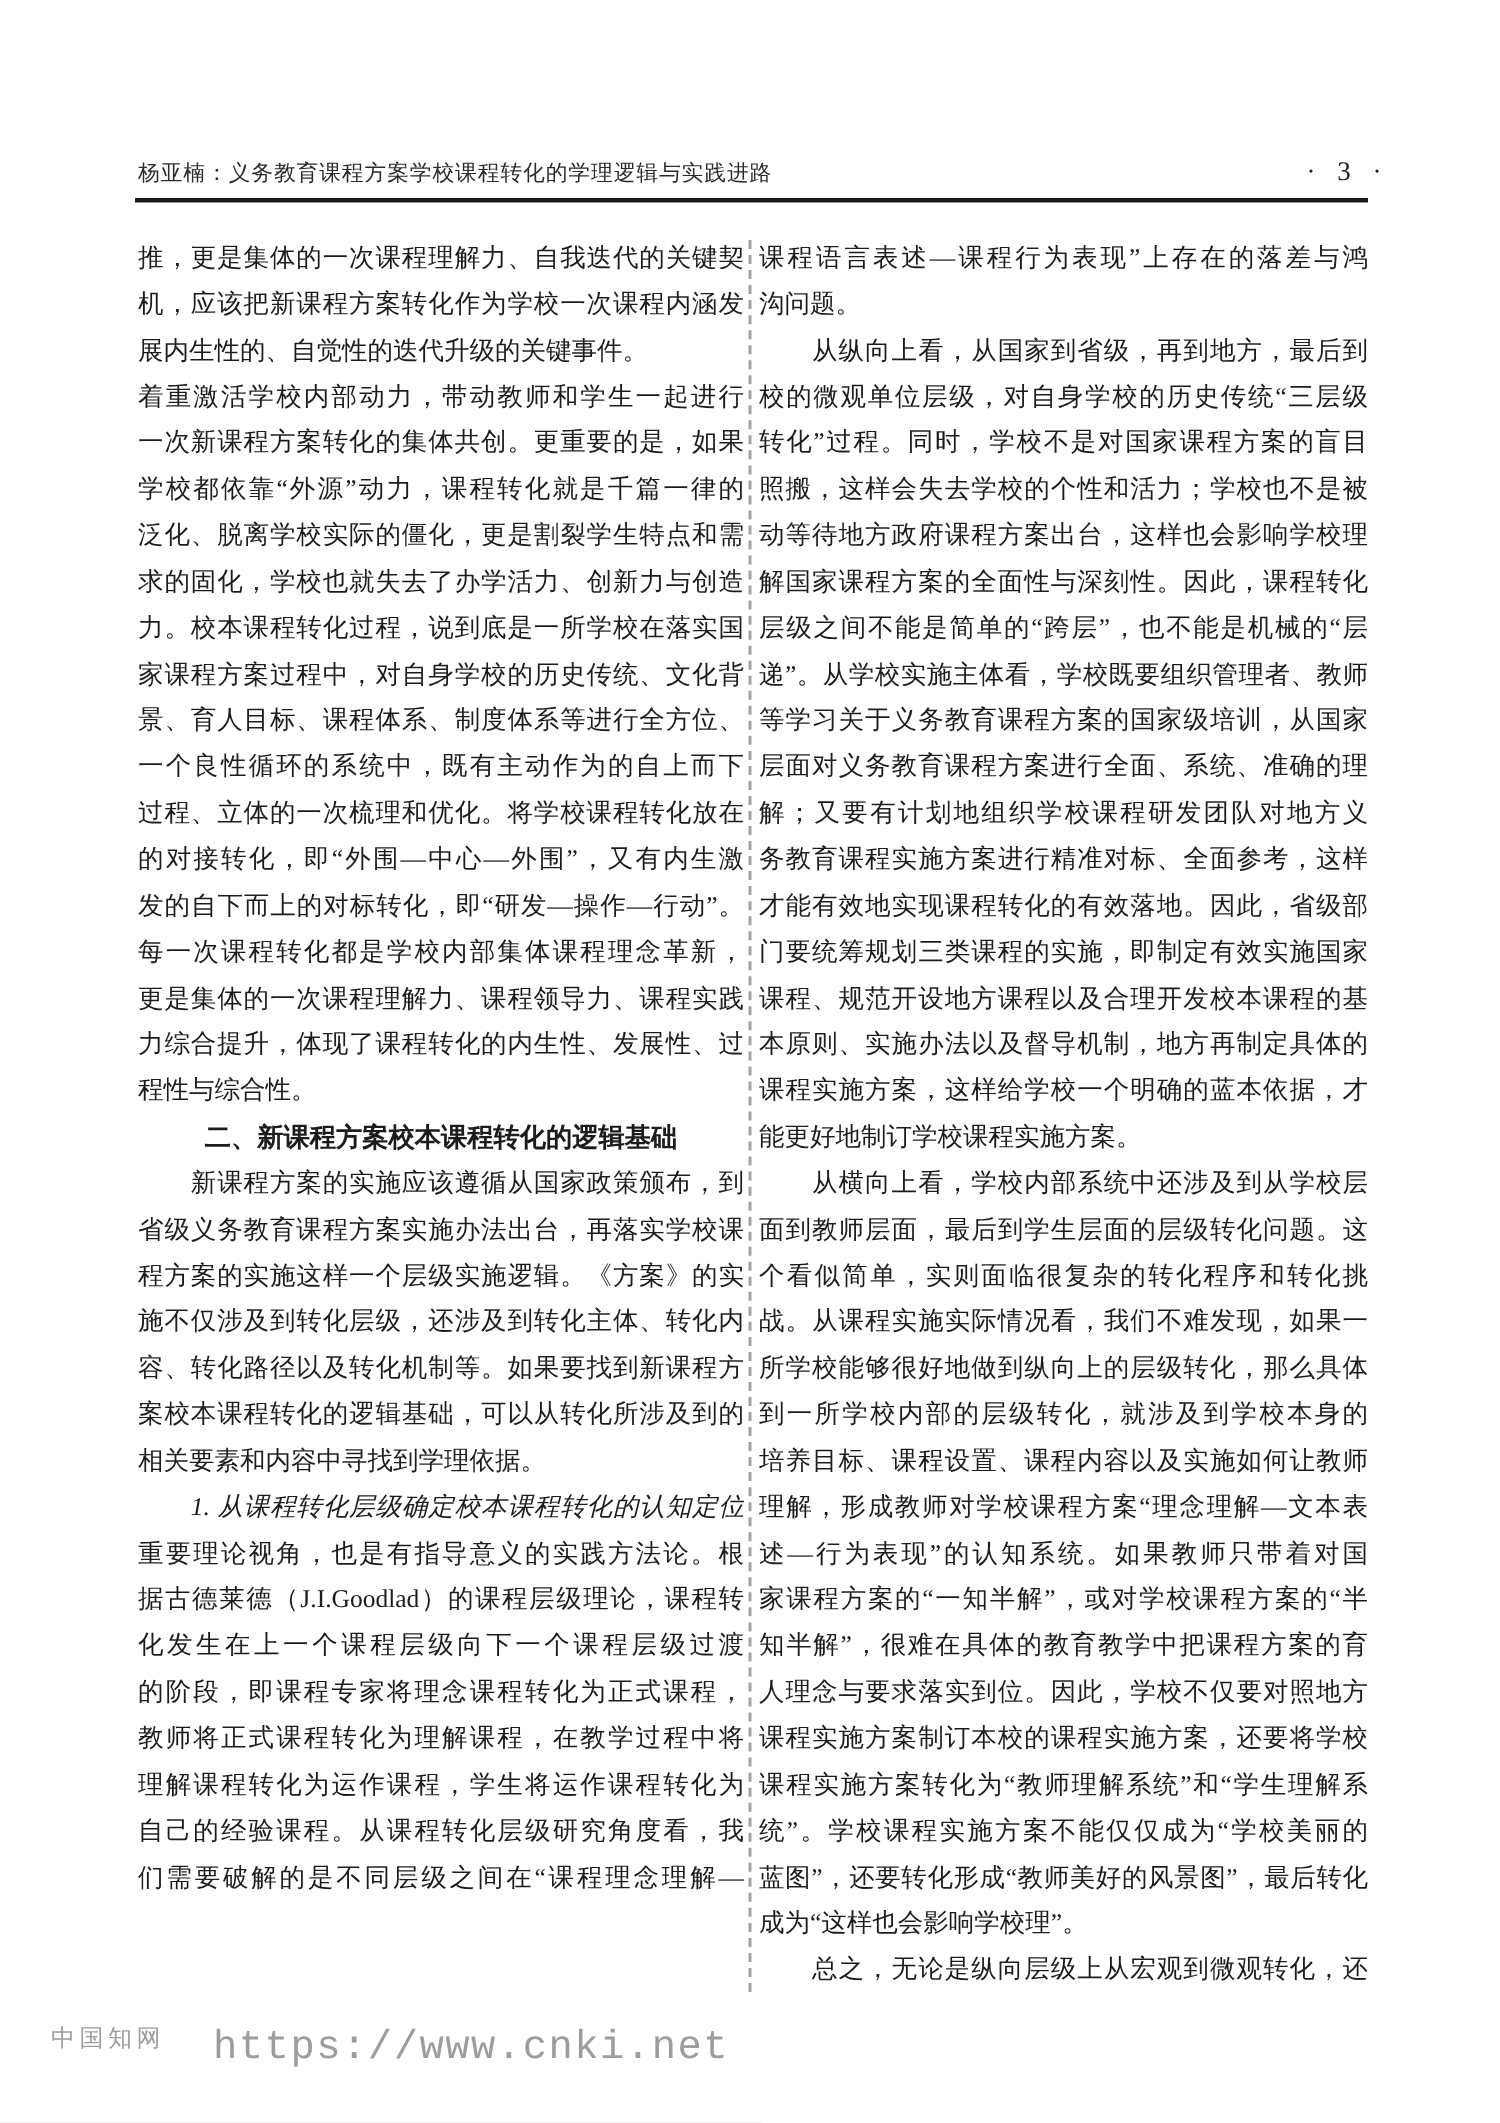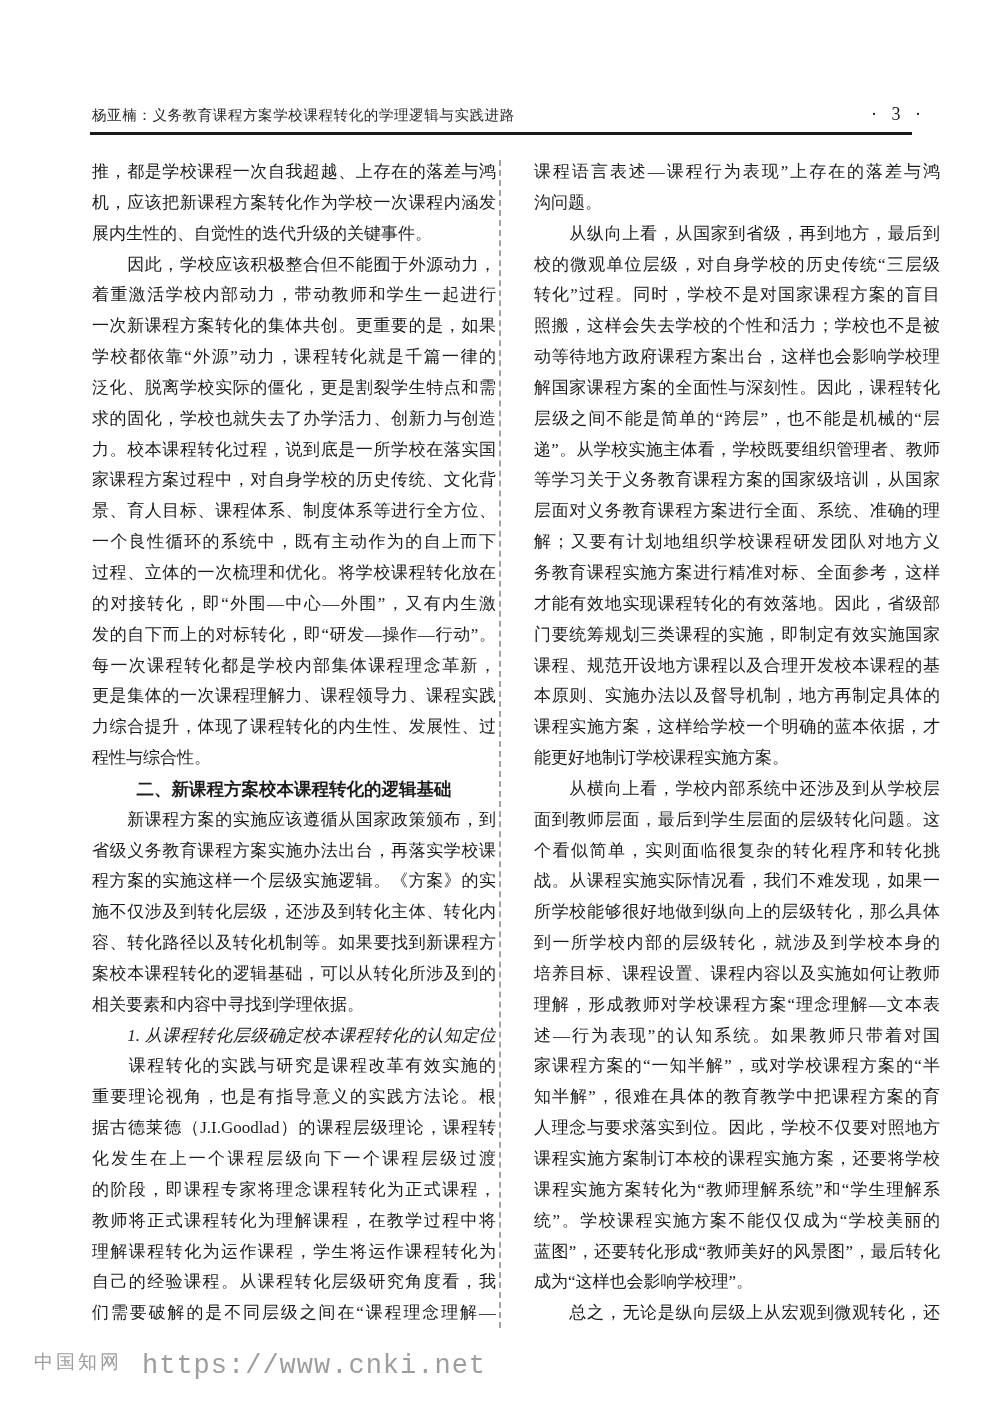--- a/index.html
+++ b/index.html
@@ -20,62 +20,61 @@
   }
   .header-rule {
     position:absolute; left:90px; top:132px; width:822px; height:3px;
     background:#1a1a1a;
   }
   .col {
     position:absolute; top:157px;
     font-size:17px; line-height:30.85px;
   }
   .col-left  { left:92px;  width:404px; }
-  .col-right { left:506px; width:406px;margin-left:28px; }
+  .col-right { left:506px; width:406px; }
   .line {
     height:30.85px; overflow:hidden;
     text-align:justify; text-align-last:justify;
   }
   .line.end { text-align-last:left; }
   .line.h2 {
     font-family:"Liberation Sans","DejaVu Sans",sans-serif;
     font-weight:bold; font-size:17.5px;
     text-align-last:center;
   }
   .line.sub { font-style:italic; }
   .divider {
     position:absolute; left:499px; top:160px; height:1168px; width:0;
     border-left:2px dashed #a3a3a3;
   }
   .wm-cn {
     position:absolute; left:34px; top:1349px;
-    font-size:19px; color:#9d9d9d; letter-spacing:3px;
+    font-size:16px; color:#9d9d9d; letter-spacing:3px;
   }
   .wm-url {
     position:absolute; left:142px; top:1351px;
     font-family:"Liberation Mono","DejaVu Sans Mono",monospace;
     font-size:27px; color:#9d9d9d; letter-spacing:1px;
   }
 </style>
 </head>
 <body>
 
 <div class="page">
 
   <div class="header-title">杨亚楠：义务教育课程方案学校课程转化的学理逻辑与实践进路</div>
 
   <div class="page-num">· 3 ·</div>
 
   <div class="header-rule"></div>
 
   <div class="col col-left">
-      <div class="line p">推，都是学校课程一次自我超越、上存在的落差与鸿</div>
+      <div class="line p">推，更是集体的一次课程理解力、自我迭代的关键契</div>
       <div class="line p">机，应该把新课程方案转化作为学校一次课程内涵发</div>
       <div class="line p end">展内生性的、自觉性的迭代升级的关键事件。</div>
-      <div class="line p">　　因此，学校应该积极整合但不能囿于外源动力，</div>
       <div class="line p">着重激活学校内部动力，带动教师和学生一起进行</div>
       <div class="line p">一次新课程方案转化的集体共创。更重要的是，如果</div>
       <div class="line p">学校都依靠“外源”动力，课程转化就是千篇一律的</div>
       <div class="line p">泛化、脱离学校实际的僵化，更是割裂学生特点和需</div>
       <div class="line p">求的固化，学校也就失去了办学活力、创新力与创造</div>
       <div class="line p">力。校本课程转化过程，说到底是一所学校在落实国</div>
       <div class="line p">家课程方案过程中，对自身学校的历史传统、文化背</div>
       <div class="line p">景、育人目标、课程体系、制度体系等进行全方位、全</div>
       <div class="line p">一个良性循环的系统中，既有主动作为的自上而下</div>
       <div class="line p">过程、立体的一次梳理和优化。将学校课程转化放在</div>
@@ -87,21 +86,20 @@
       <div class="line p end">程性与综合性。</div>
       <div class="line h2">二、新课程方案校本课程转化的逻辑基础</div>
       <div class="line p">　　新课程方案的实施应该遵循从国家政策颁布，到</div>
       <div class="line p">省级义务教育课程方案实施办法出台，再落实学校课</div>
       <div class="line p">程方案的实施这样一个层级实施逻辑。《方案》的实</div>
       <div class="line p">施不仅涉及到转化层级，还涉及到转化主体、转化内</div>
       <div class="line p">容、转化路径以及转化机制等。如果要找到新课程方</div>
       <div class="line p">案校本课程转化的逻辑基础，可以从转化所涉及到的</div>
       <div class="line p end">相关要素和内容中寻找到学理依据。</div>
       <div class="line sub">　　1. 从课程转化层级确定校本课程转化的认知定位</div>
-      <div class="line p">　　课程转化的实践与研究是课程改革有效实施的</div>
       <div class="line p">重要理论视角，也是有指导意义的实践方法论。根</div>
       <div class="line p">据古德莱德（J.I.Goodlad）的课程层级理论，课程转</div>
       <div class="line p">化发生在上一个课程层级向下一个课程层级过渡</div>
       <div class="line p">的阶段，即课程专家将理念课程转化为正式课程，</div>
       <div class="line p">教师将正式课程转化为理解课程，在教学过程中将</div>
       <div class="line p">理解课程转化为运作课程，学生将运作课程转化为</div>
       <div class="line p">自己的经验课程。从课程转化层级研究角度看，我</div>
       <div class="line p">们需要破解的是不同层级之间在“课程理念理解—</div>
     </div>
 

